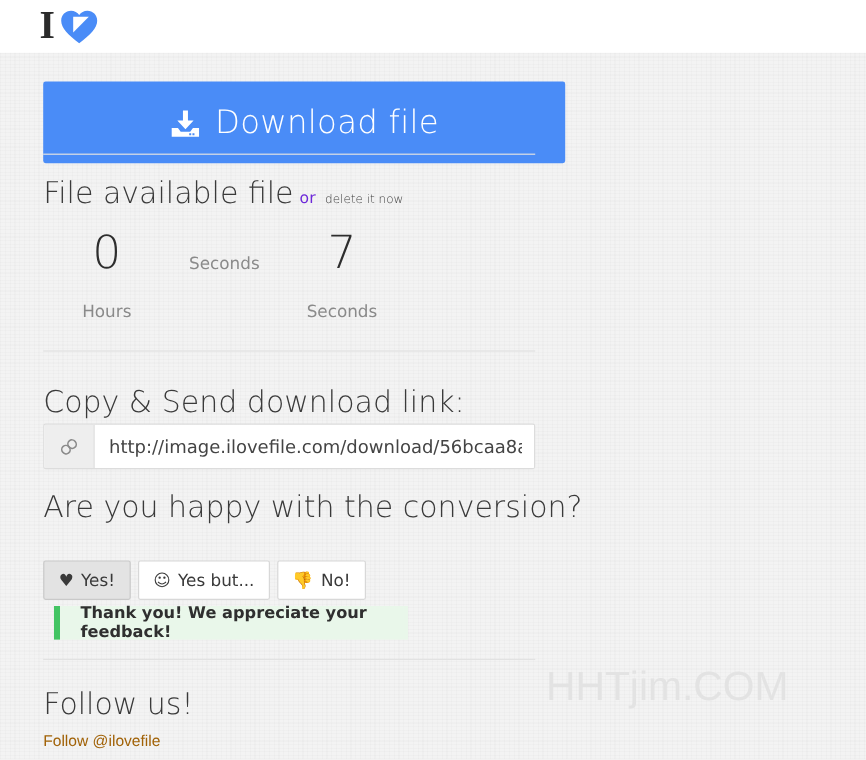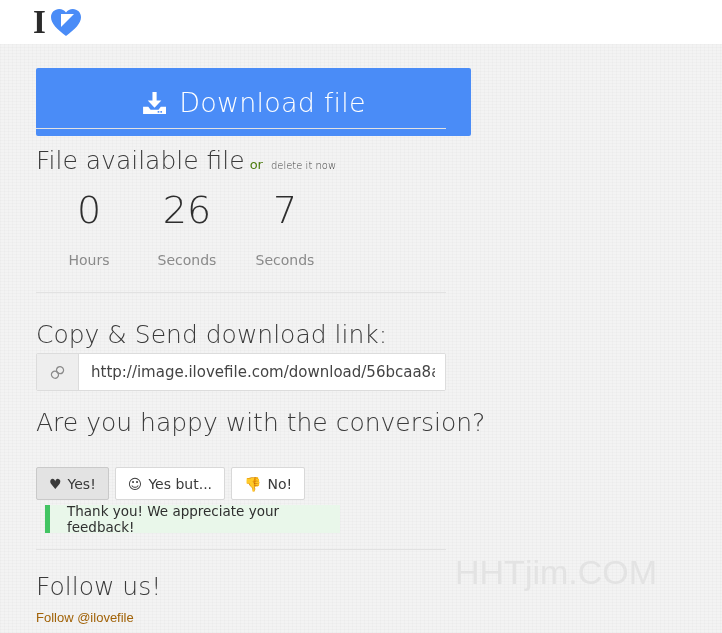--- a/index.html
+++ b/index.html
@@ -105,21 +105,21 @@
     position: absolute;
     left: 36px;
     font-size: 25px;
     font-weight: 300;
     color: #3a3a3a;
     font-family: "DejaVu Sans", sans-serif;
     white-space: nowrap;
   }
   .subtle-word {
     font-size: 13px;
-    color: #4d7c0f;
+    color: #6d28d9;
     font-weight: 400;
     margin-left: 5px;
   }
   .inline-link {
     font-size: 10px;
     color: #404040;
     text-decoration: none;
     cursor: pointer;
   }
 
@@ -222,20 +222,21 @@
     height: 28px;
     background: #e9f7ea;
     border-left: 5px solid #43c463;
     box-sizing: border-box;
     display: flex;
     align-items: center;
     padding-left: 17px;
     font-size: 13.5px;
     color: #2f2f2f;
     font-family: "DejaVu Sans", sans-serif;
+    font-weight: bold;
   }
 
   
   .follow-link {
     position: absolute;
     left: 36px;
     top: 610px;
     font-size: 13px;
     color: #a16207;
     text-decoration: none;
@@ -292,21 +293,20 @@
     <span>File available file</span><span class="subtle-word">or</span>
     <a class="inline-link">delete it now</a>
   </div>
 
   <div class="countdown">
     <div class="cd-unit">
       <div class="cd-value">0</div>
       <div class="cd-label">Hours</div>
     </div>
     <div class="cd-unit">
-      <div class="cd-value">26</div>
       <div class="cd-label">Seconds</div>
     </div>
     <div class="cd-unit">
       <div class="cd-value">7</div>
       <div class="cd-label">Seconds</div>
     </div>
   </div>
 
   <div class="divider" style="top:292px;"></div>
 

